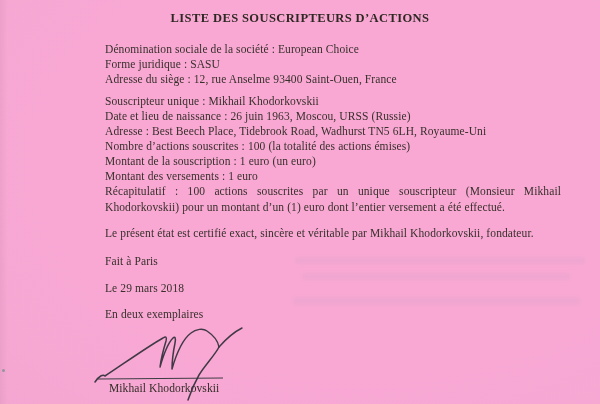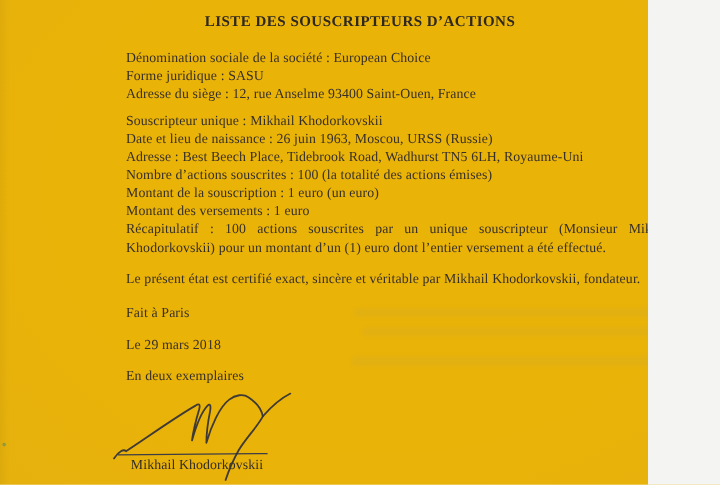--- a/index.html
+++ b/index.html
@@ -2,22 +2,22 @@
 <html><head>
 <meta charset="utf-8">
 <style>
   html,body{margin:0;padding:0;}
   body{
     width:600px;height:404px;overflow:hidden;
     background:#f4f4f2;
     font-family:"Liberation Serif","DejaVu Serif",serif;
   }
   .page{
-    position:relative;width:540px;height:404px;
-    background:#eab308;
+    position:relative;width:600px;height:404px;
+    background:#f9a8d4;
     color:#37302a;
     overflow:hidden;
   }
   .page::after{ 
     content:"";position:absolute;inset:0;pointer-events:none;
     background:
       linear-gradient(90deg, rgba(0,0,0,0.045), rgba(0,0,0,0) 8px),
       radial-gradient(ellipse at 60% 40%, rgba(255,255,255,0) 60%, rgba(120,130,150,0.04) 100%);
   }
   .title{

